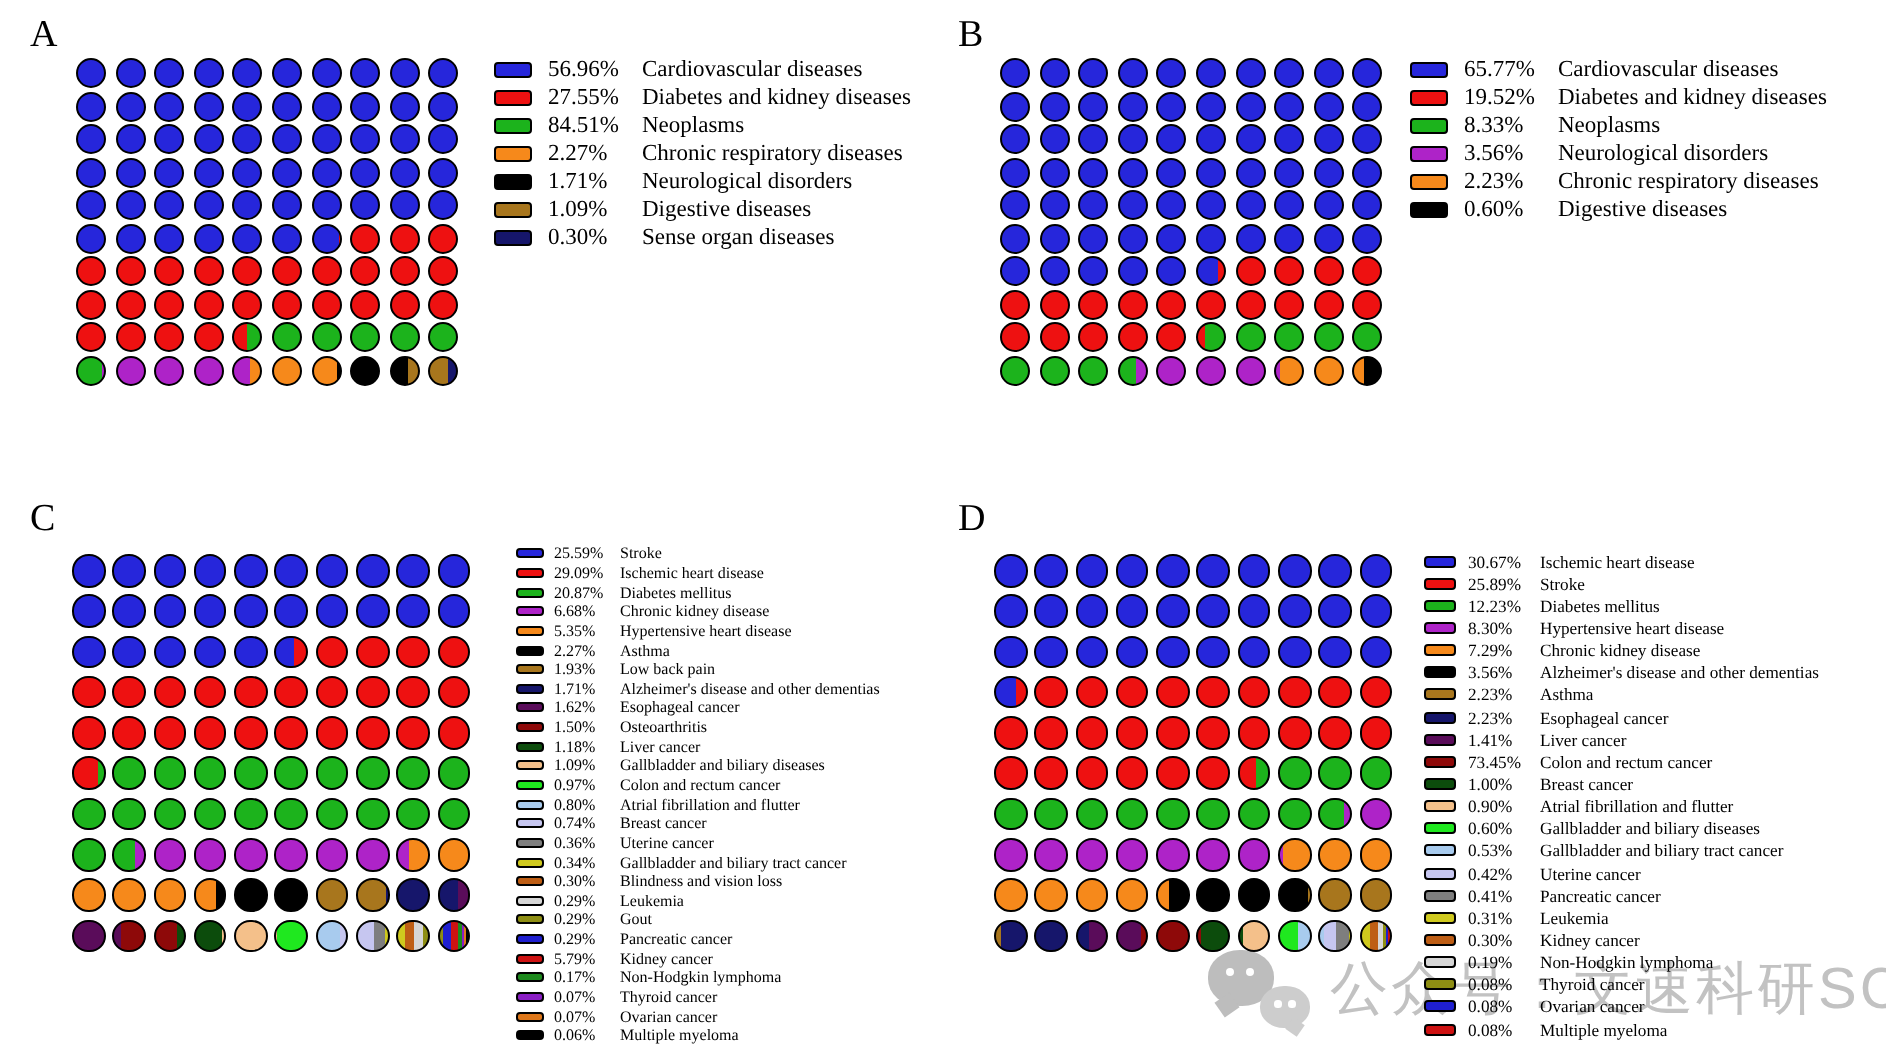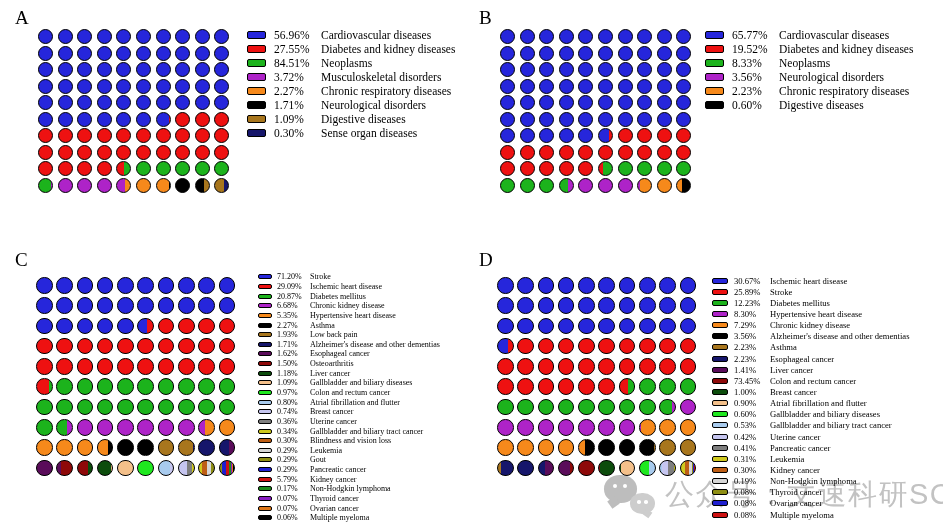--- a/index.html
+++ b/index.html
@@ -492,25 +492,20 @@
       <span class="swatch" style="background: rgb(238, 17, 17);"></span>
       <span class="pct">27.55%</span>
       <span class="lab">Diabetes and kidney diseases</span>
     </div>
     <div class="legend-row">
       <span class="swatch" style="background: rgb(28, 179, 28);"></span>
       <span class="pct">84.51%</span>
       <span class="lab">Neoplasms</span>
     </div>
     <div class="legend-row">
-      <span class="swatch" style="background: rgb(174, 35, 200);"></span>
-      <span class="pct">3.72%</span>
-      <span class="lab">Musculoskeletal disorders</span>
-    </div>
-    <div class="legend-row">
       <span class="swatch" style="background: rgb(246, 137, 27);"></span>
       <span class="pct">2.27%</span>
       <span class="lab">Chronic respiratory diseases</span>
     </div>
     <div class="legend-row">
       <span class="swatch" style="background: rgb(0, 0, 0);"></span>
       <span class="pct">1.71%</span>
       <span class="lab">Neurological disorders</span>
     </div>
     <div class="legend-row">
@@ -552,21 +547,21 @@
     </div>
     <div class="legend-row">
       <span class="swatch" style="background: rgb(0, 0, 0);"></span>
       <span class="pct">0.60%</span>
       <span class="lab">Digestive diseases</span>
     </div>
   </div>
 <div class="legend abs" id="legend-c" style="left:258px;top:272px">
     <div class="legend-row">
       <span class="swatch" style="background: rgb(38, 38, 219);"></span>
-      <span class="pct">71.20%</span>
+      <span class="pct">25.59%</span>
       <span class="lab">Stroke</span>
     </div>
     <div class="legend-row">
       <span class="swatch" style="background: rgb(238, 17, 17);"></span>
       <span class="pct">29.09%</span>
       <span class="lab">Ischemic heart disease</span>
     </div>
     <div class="legend-row">
       <span class="swatch" style="background: rgb(28, 179, 28);"></span>
       <span class="pct">20.87%</span>

